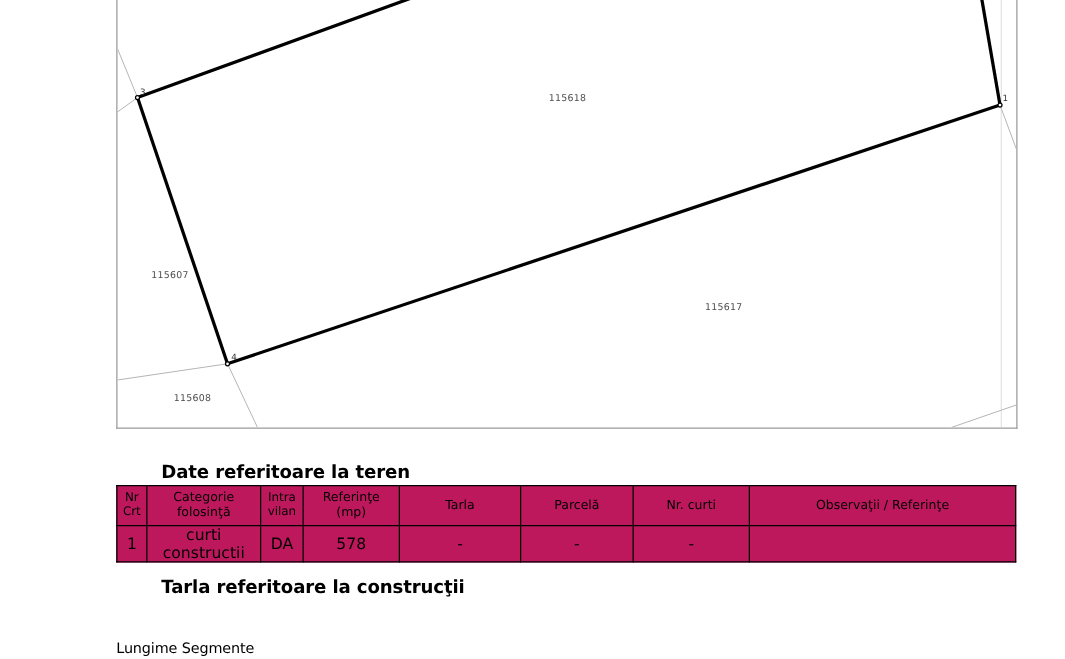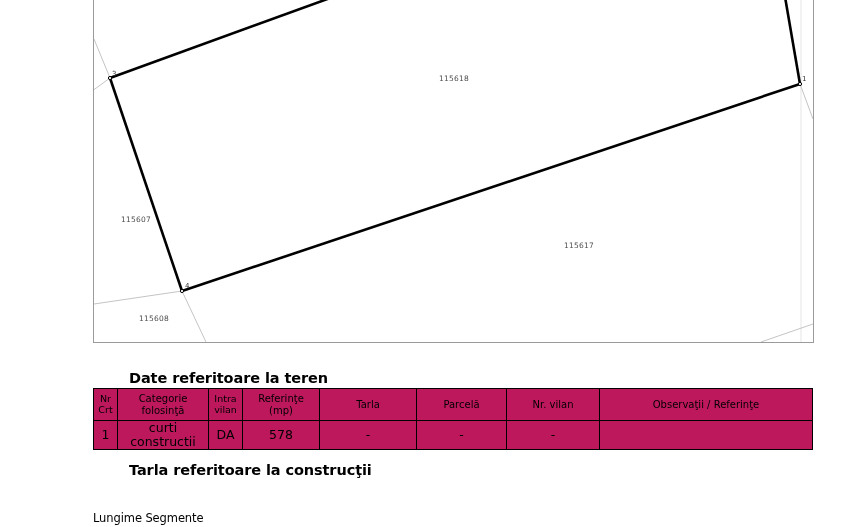--- a/index.html
+++ b/index.html
@@ -193,21 +193,21 @@
         <th class="small">
           <span>Intra</span><br>
           <span>vilan</span>
         </th>
         <th>
           <span>Referinţe</span><br>
           <span>(mp)</span>
         </th>
         <th>Tarla</th>
         <th>Parcelă</th>
-        <th>Nr. vilan</th>
+        <th>Nr. curti</th>
         <th>Observaţii / Referinţe</th>
       </tr>
     </thead>
     <tbody>
       <tr>
         <td>1</td>
         <td class="wrap">
           <span>curti</span><br>
           <span>constructii</span>
         </td>

